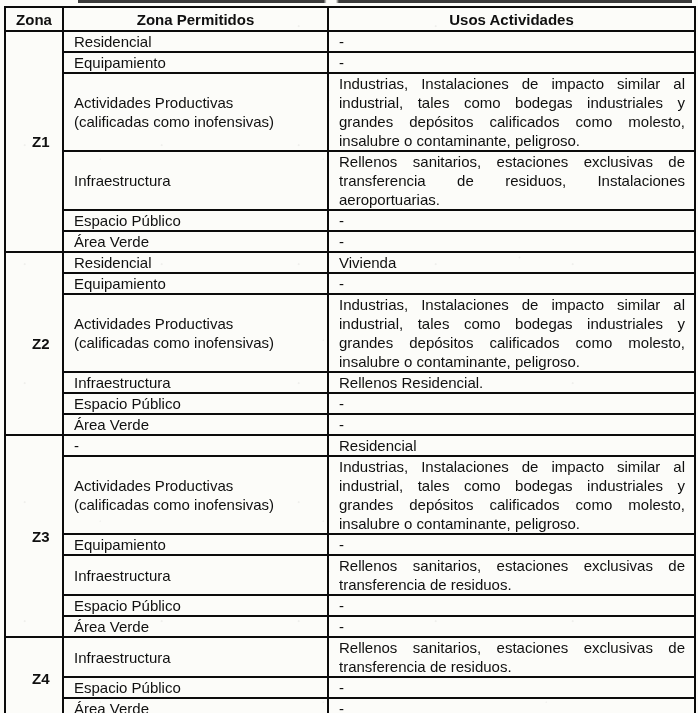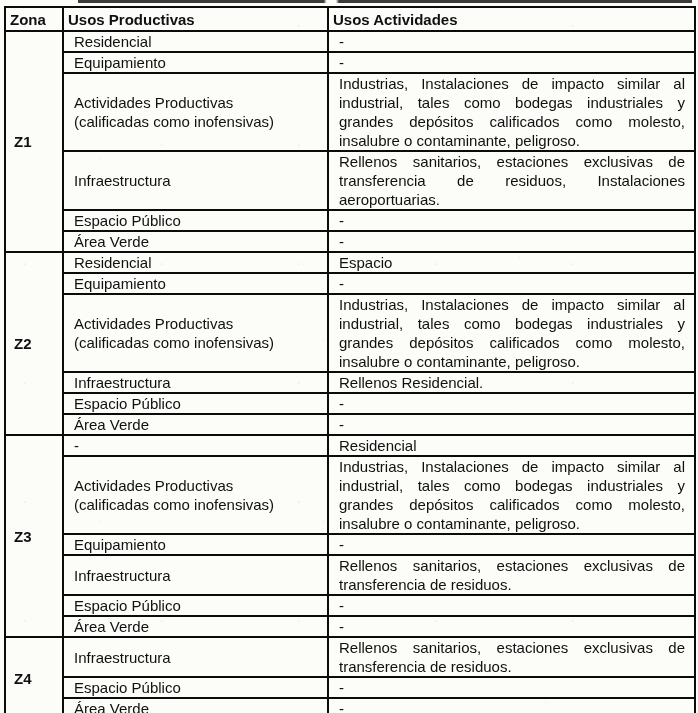--- a/index.html
+++ b/index.html
@@ -44,26 +44,26 @@
     table-layout: fixed;
     background: transparent;
   }
   col.c1 { width: 58px; }
   col.c2 { width: 265px; }
   col.c3 { width: 367px; }
   th, td {
     border: 2px solid #0b0b0b;
     font-size: 15px;
     line-height: 19px;
-    padding: 0 8px;
+    padding: 0 26px;
     overflow: hidden;
   }
   th.h {
     font-weight: bold;
-    text-align: left;
+    text-align: center;
     padding: 1px 4px;
     height: 20px;
   }
   td.zone {
     font-weight: bold;
     text-align: left;
     vertical-align: middle;
   }
   td.perm {
     vertical-align: middle;
@@ -87,21 +87,21 @@
 
   <table class="zoning">
     <colgroup>
       <col class="c1">
         <col class="c2">
         <col class="c3">
     </colgroup>
     <thead>
       <tr>
         <th class="h">Zona</th>
-        <th class="h">Usos Productivas</th>
+        <th class="h">Zona Permitidos</th>
         <th class="h">Usos Actividades</th>
       </tr>
     </thead>
     <tbody>
 
       <tr>
         <td class="zone" rowspan="6">Z1</td>
         <td class="perm">Residencial</td>
         <td class="proh">-</td>
       </tr>
@@ -123,21 +123,21 @@
         <td class="proh">-</td>
       </tr>
       <tr>
         <td class="perm">Área Verde</td>
         <td class="proh">-</td>
       </tr>
 
       <tr>
         <td class="zone" rowspan="6">Z2</td>
         <td class="perm">Residencial</td>
-        <td class="proh">Espacio</td>
+        <td class="proh">Vivienda</td>
       </tr>
       <tr>
         <td class="perm">Equipamiento</td>
         <td class="proh">-</td>
       </tr>
       <tr>
         <td class="perm">Actividades Productivas
 (calificadas como inofensivas)</td>
         <td class="proh">Industrias, Instalaciones de impacto similar al industrial, tales como bodegas industriales y grandes depósitos calificados como molesto, insalubre o contaminante, peligroso.</td>
       </tr>

